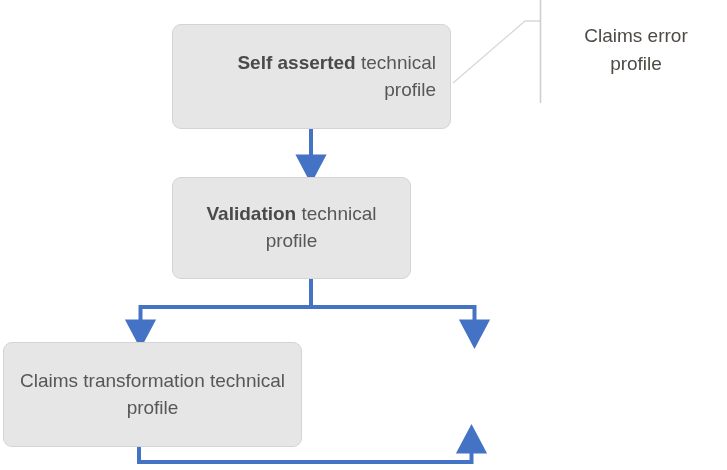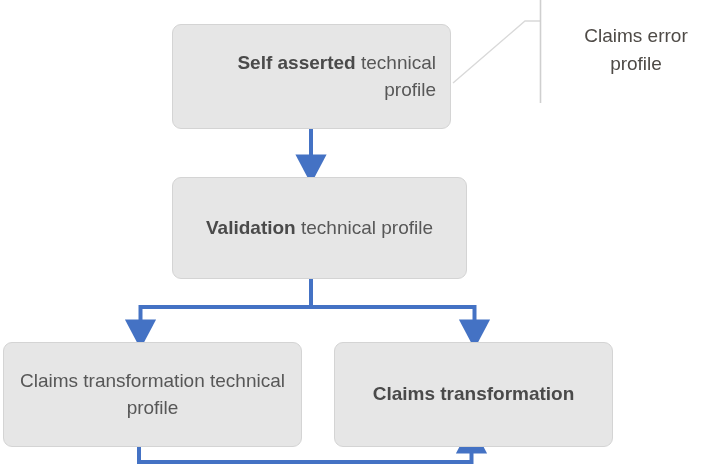--- a/index.html
+++ b/index.html
@@ -45,21 +45,21 @@
     width: 100%;
   }
   .node b, .node .strong {
     font-weight: bold;
     color: #4A4A4A;
   }
   .node .reg {
     font-weight: normal;
   }
   #node-self-asserted { left: 172px; top: 24px;  width: 279px; height: 105px; text-align: right; }
-  #node-validation    { left: 172px; top: 177px; width: 295px; height: 102px; }
+  #node-validation    { left: 172px; top: 177px; width: 239px; height: 102px; }
   #node-claims-tp     { left: 3px;   top: 342px; width: 299px; height: 105px; }
   #node-claims-tr     { left: 334px; top: 342px; width: 279px; height: 105px; }
 
   .callout {
     position: absolute;
     left: 556px;
     top: 22px;
     width: 160px;
     text-align: center;
     color: #4E4A46;
@@ -107,22 +107,19 @@
   </div>
 
   <div class="node" id="node-validation">
     <span class="txt"><b class="strong">Validation</b><span class="reg"> technical profile</span></span>
   </div>
 
   <div class="node" id="node-claims-tp">
     <span class="txt"><span class="reg">Claims transformation technical profile</span></span>
   </div>
 
-  <div class="node" id="node-claims-tr">
-    <span class="txt"><b class="strong">Claims transformation</b></span>
-  </div>
 
   <div class="callout">
     <div>Claims error</div>
     <div>profile</div>
   </div>
 
 </div>
 
 </body></html>

